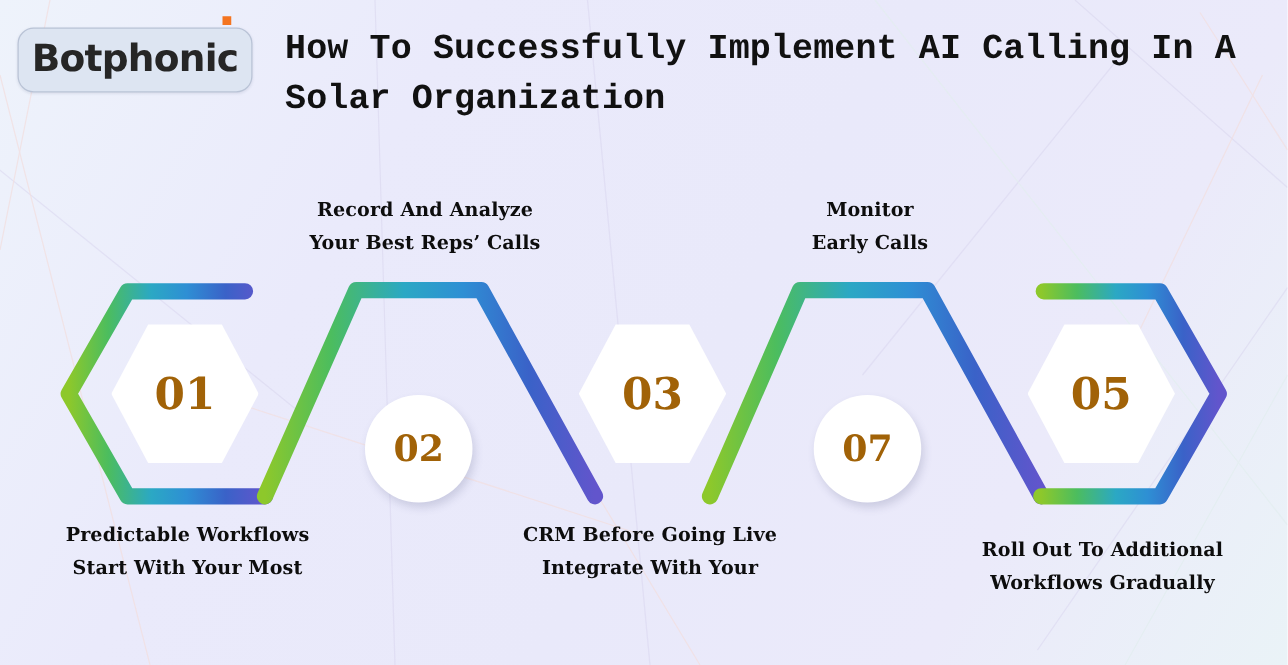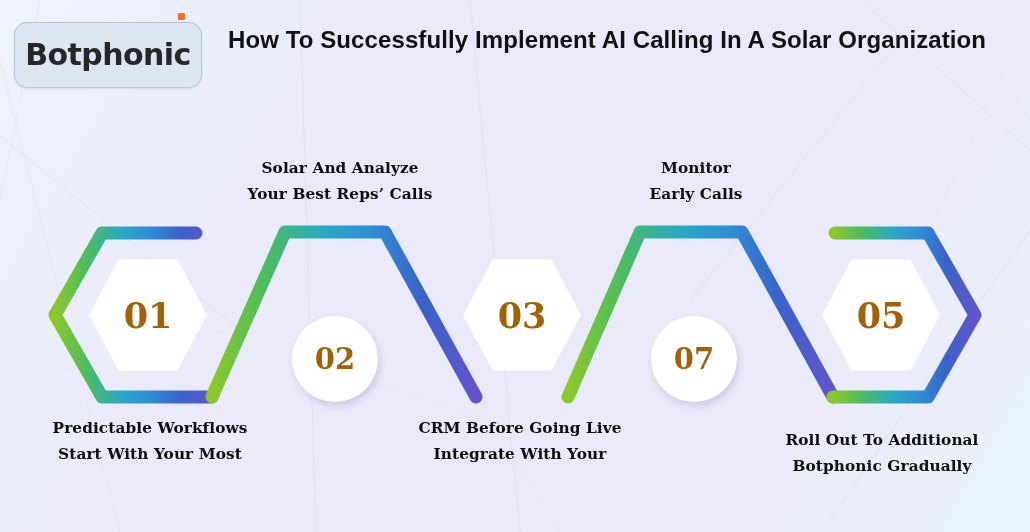--- a/index.html
+++ b/index.html
@@ -36,21 +36,21 @@
     top: 0; left: 0;
     width: 1030px;
     height: 110px;
   }
 
   #logo-badge {
     position: absolute;
     left: 14px;
     top: 22px;
     width: 188px;
-    height: 66px;
+    height: 52px;
     background: #dde5f2;
     border: 1px solid #b9c3d6;
     border-radius: 13px;
     display: flex;
     align-items: center;
     justify-content: center;
     box-shadow: 0 1px 2px rgba(60,70,110,0.10);
   }
 
   #logo-text {
@@ -70,23 +70,23 @@
     width: 7px;
     height: 7px;
     background: #f4741f;
   }
 
   #page-title {
     position: absolute;
     left: 228px;
     top: 20px;
     width: 790px;
-    font-family: Liberation Sans, sans-serif;
-    font-weight: 700;
-    font-size: 24px;
+    font-family: Liberation Mono, monospace;
+    font-weight: 700;
+    font-size: 28px;
     line-height: 40px;
     color: #111111;
     letter-spacing: 0.1px;
   }
 
   
   #infographic {
     position: absolute;
     top: 0; left: 0;
     width: 1030px;
@@ -220,30 +220,30 @@
 <div class="step-marker hex" style="left:822px; top:256px;align-items:center;">
     <span>05</span>
   </div>
 
 <div class="step-label" style="left:38px; top:416px; width:224px;">
   <span class="ln">Predictable Workflows</span>
   <span class="ln">Start With Your Most</span>
 </div>
 
 <div class="step-label" style="left:228px; top:156px; width:224px;">
-  <span class="ln">Solar And Analyze</span>
+  <span class="ln">Record And Analyze</span>
   <span class="ln">Your Best Reps’ Calls</span>
 </div>
 
 <div class="step-label" style="left:408px; top:416px; width:224px;">
   <span class="ln">CRM Before Going Live</span>
   <span class="ln">Integrate With Your</span>
 </div>
 
 <div class="step-label" style="left:584px; top:156px; width:224px;">
   <span class="ln">Monitor</span>
   <span class="ln">Early Calls</span>
 </div>
 
 <div class="step-label" style="left:770px; top:416px; width:224px;margin-top:12px;">
   <span class="ln">Roll Out To Additional</span>
-  <span class="ln">Botphonic Gradually</span>
+  <span class="ln">Workflows Gradually</span>
 </div>
 
 </body></html>

